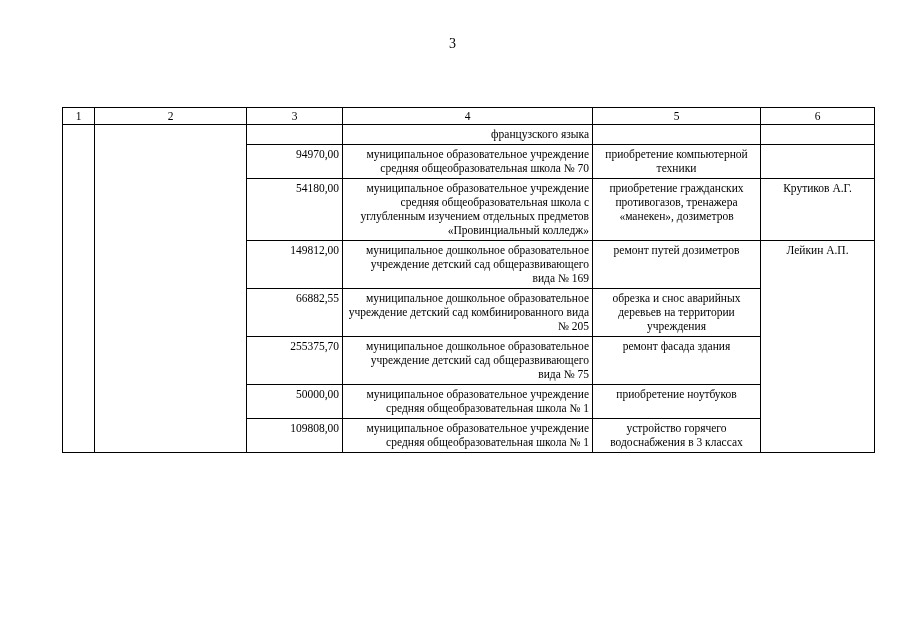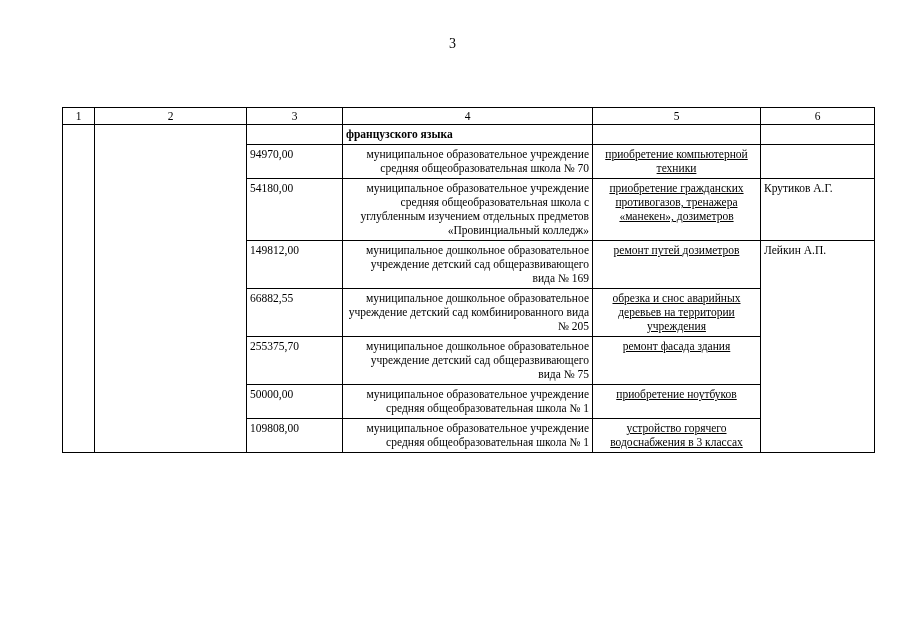--- a/index.html
+++ b/index.html
@@ -56,25 +56,25 @@
   col.c5 { width: 168px; }
   col.c6 { width: 114px; }
 
   tr.header-row td {
     text-align: center;
     font-size: 11.5px;
     height: 14px;
     padding-top: 1px;
     padding-bottom: 1px;
   }
-  .num-cell { text-align: left; }
+  .num-cell { text-align: right; }
   .name-cell { text-align: right; }
-  .purpose-cell { text-align: center; text-decoration: underline; }
-  .resp-cell { text-align: left; }
-  .plain-left { text-align: left; padding-left: 6px; font-weight: bold; }
+  .purpose-cell { text-align: center; }
+  .resp-cell { text-align: center; }
+  .plain-left { text-align: right; padding-left: 6px; }
 </style>
 </head>
 <body>
 
 <div class="page">
 
   <div class="page-number">3</div>
 
   <div class="table-wrap">
     <table class="doc-table">

